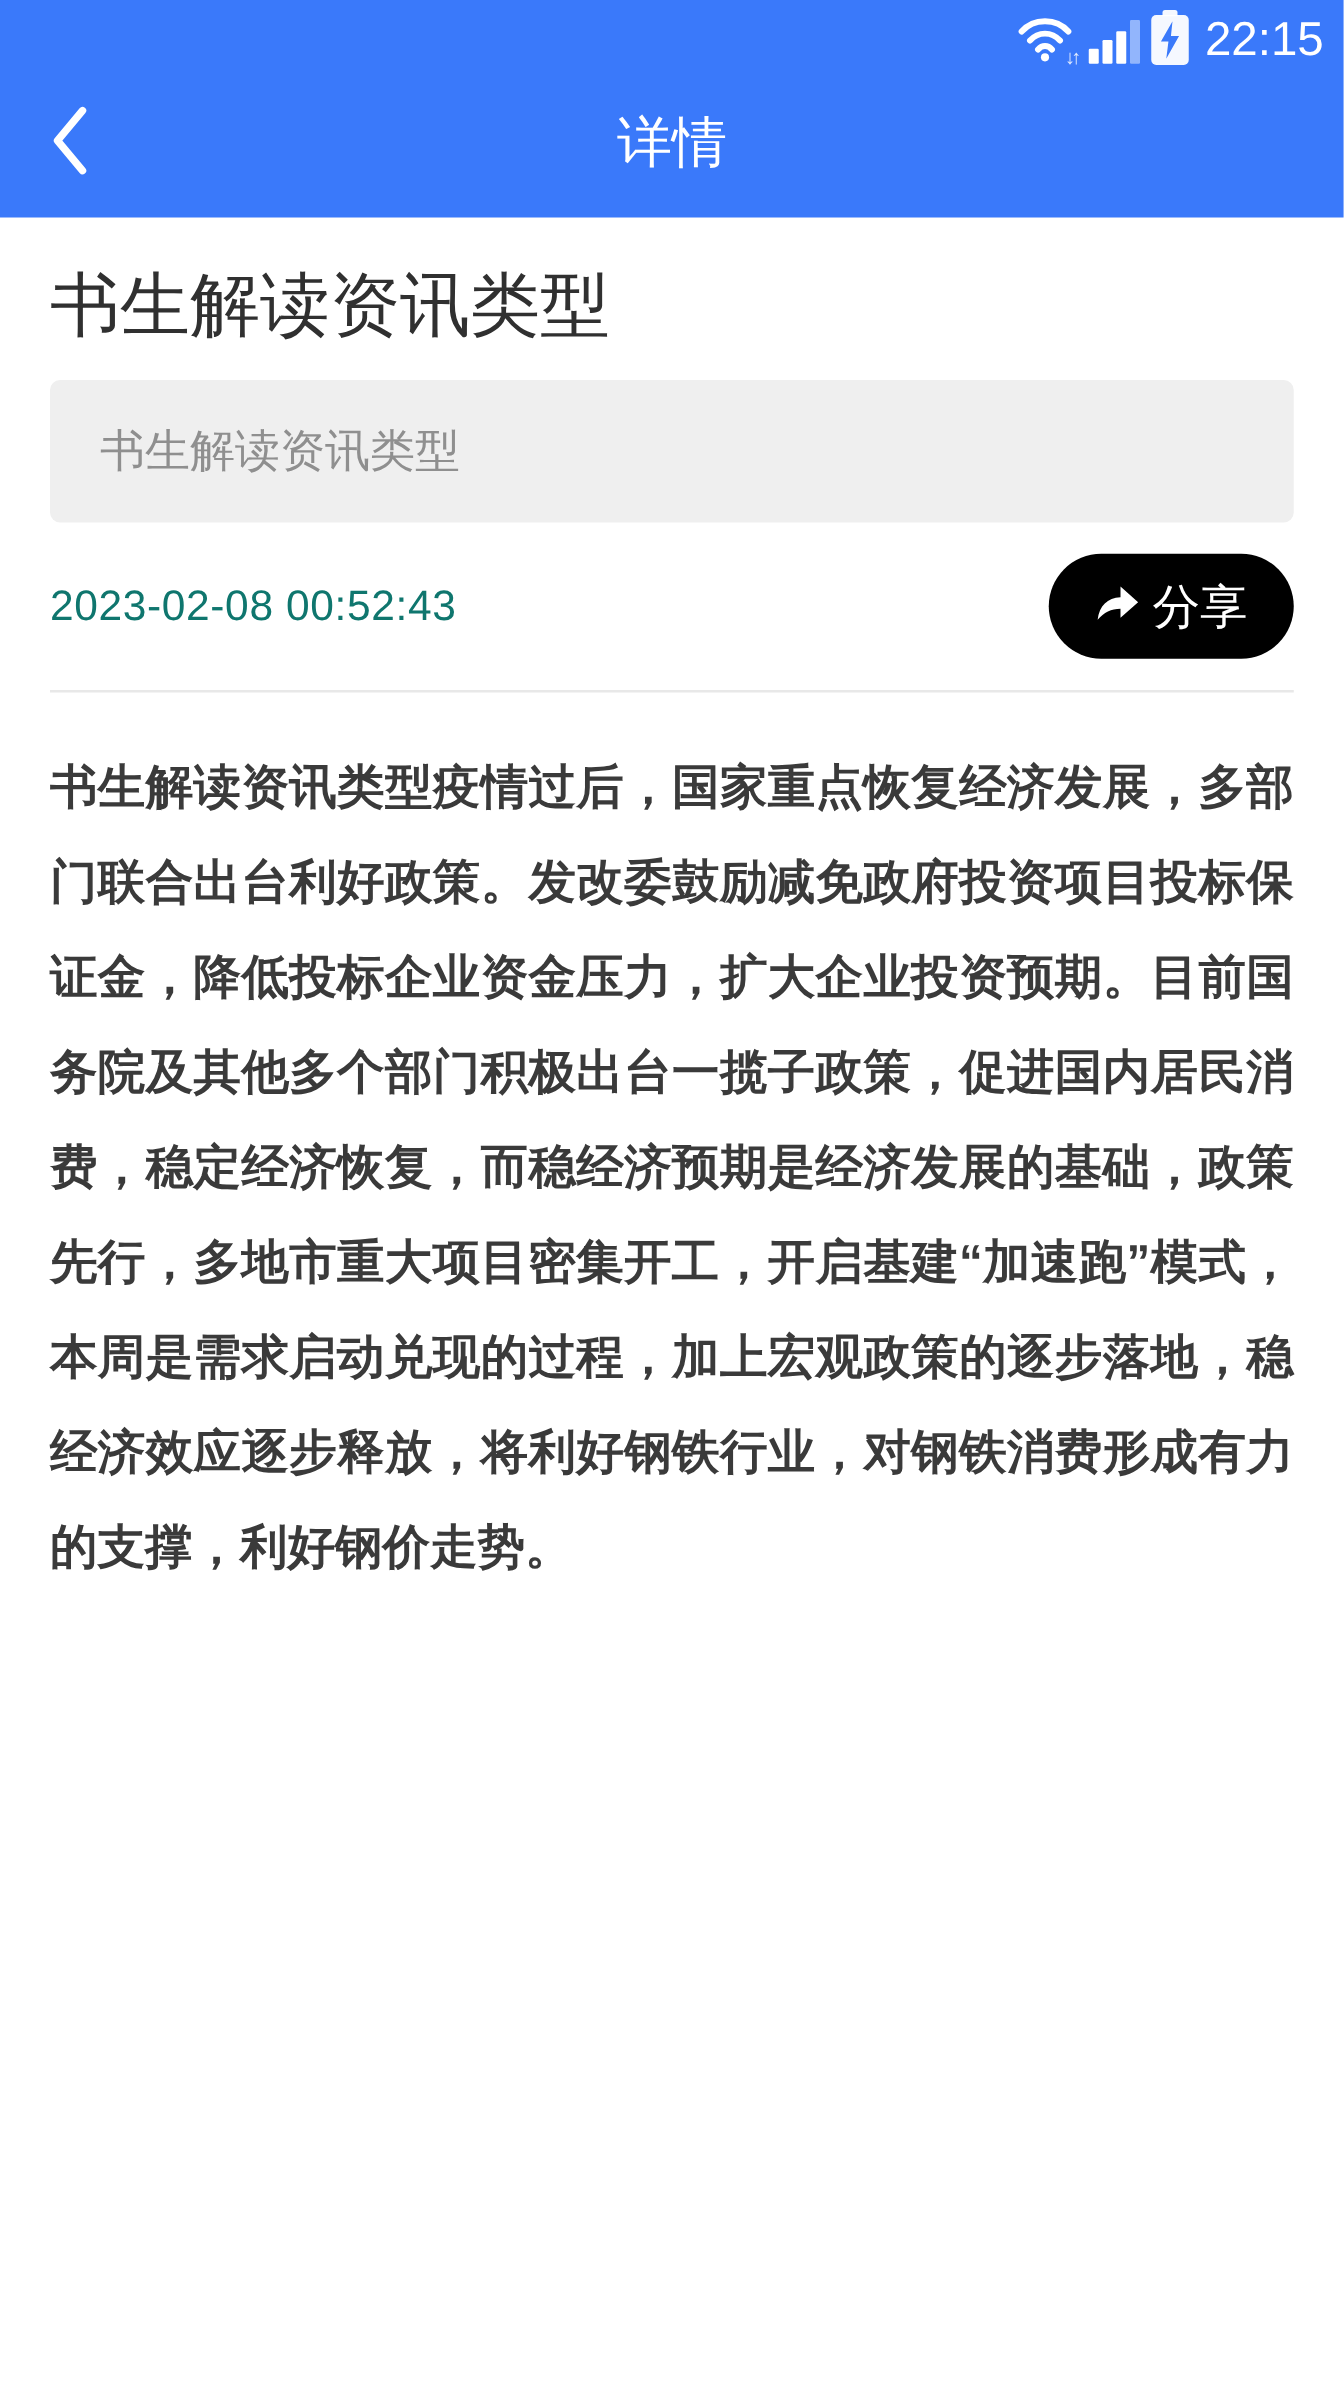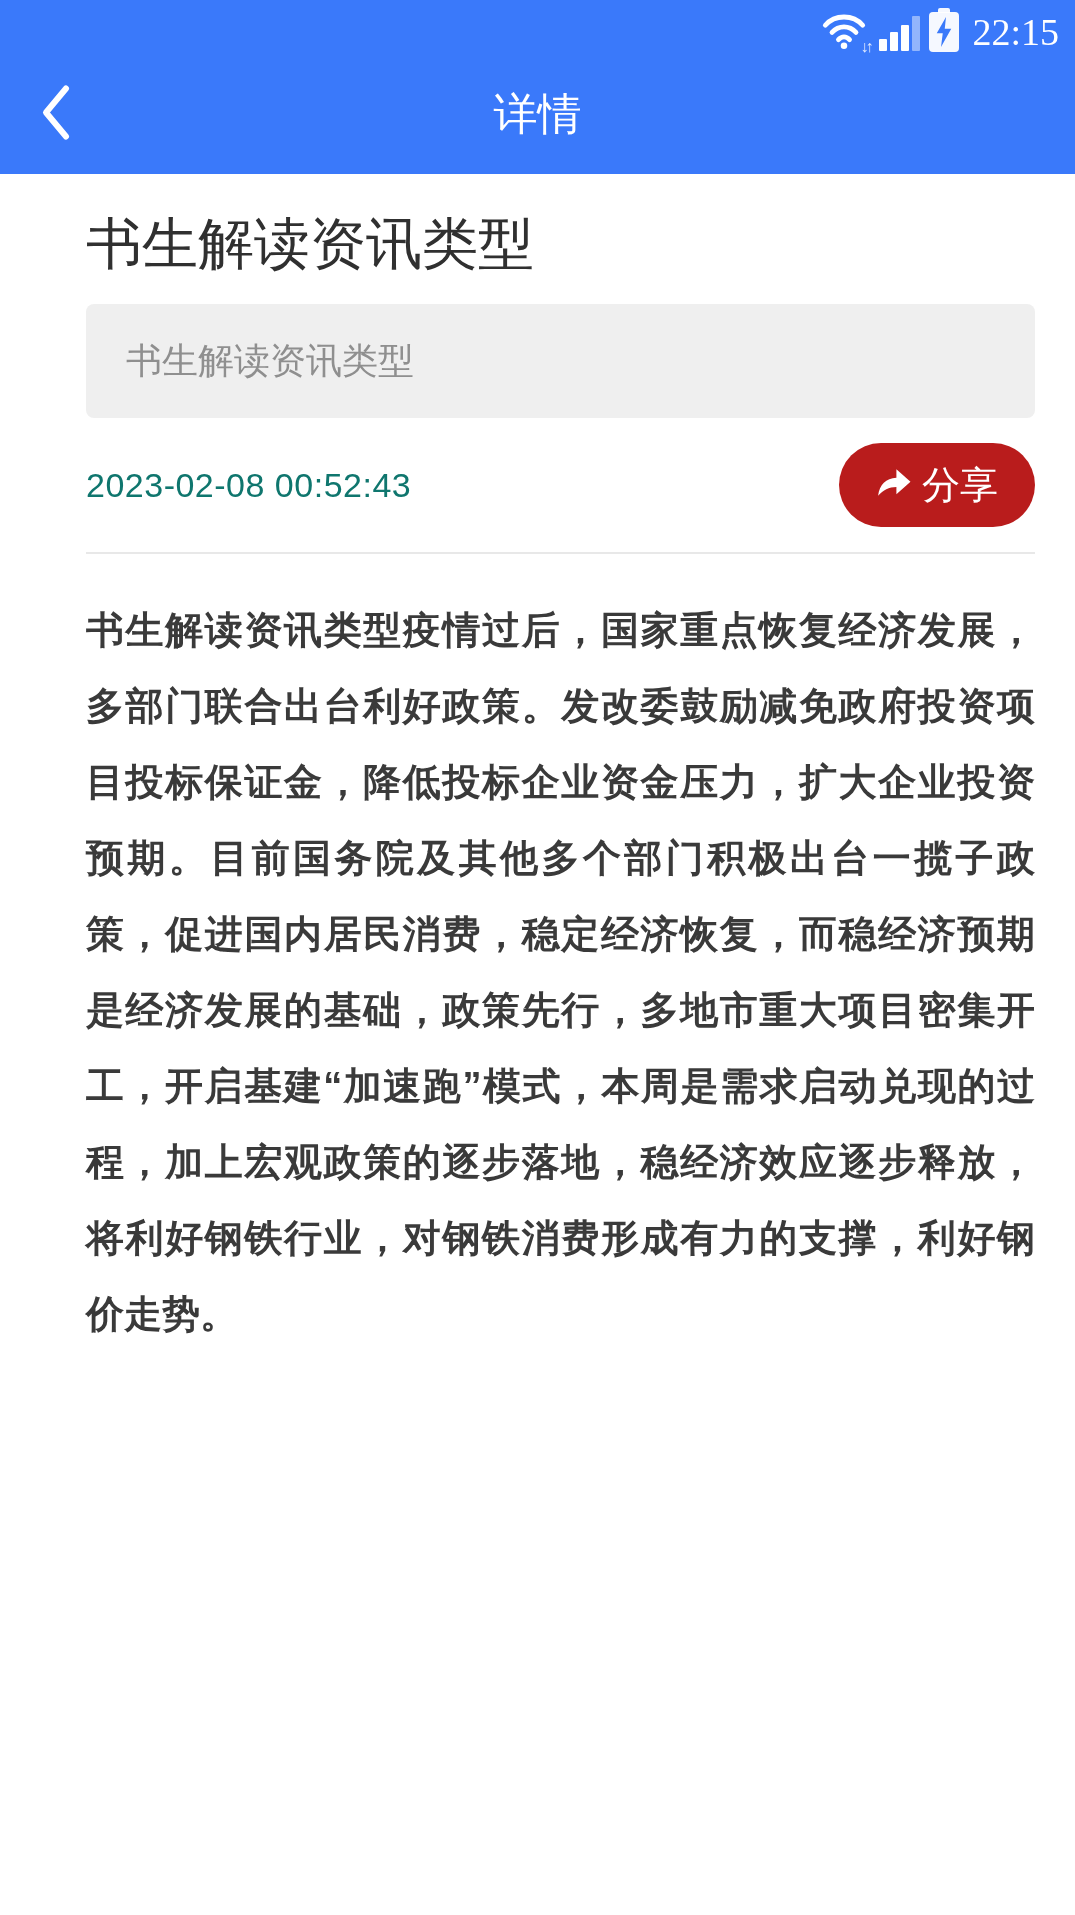--- a/index.html
+++ b/index.html
@@ -57,21 +57,20 @@
     background: rgba(255,255,255,0.95); border-radius: 4px;
     display: flex; align-items: center; justify-content: center;
   }
   .status-time {
     color: #ffffff;
     font-size: 38px;
     line-height: 40px;
     font-weight: 400;
     letter-spacing: 0px;
     margin-left: 4px;
-    font-family: Liberation Serif, serif;
   }
 
   .nav-bar {
     height: 120px;
     position: relative;
     display: flex;
     align-items: center;
     justify-content: center;
     font-family: Liberation Mono, monospace;
   }
@@ -87,21 +86,21 @@
     display: flex;
     align-items: center;
   }
   .nav-title {
     color: #ffffff;
     font-size: 44px;
     font-weight: 400;
   }
 
   
-  .content { padding: 0 40px; margin-left: 46px; }
+  .content { padding: 0 40px; }
   .article-title {
     margin-top: 38px;
     font-size: 56px;
     line-height: 64px;
     font-weight: 400;
     color: #303030;
   }
   .summary-box {
     margin-top: 28px;
     height: 114px;
@@ -123,21 +122,21 @@
   .date-text {
     font-size: 34px;
     color: #0f766e;
     letter-spacing: 0.5px;
   }
   .share-btn {
     width: 196px;
     height: 84px;
     border: none;
     border-radius: 43px;
-    background: #b91c1c;
+    background: #000000;
     color: #ffffff;
     display: flex;
     align-items: center;
     justify-content: center;
     gap: 10px;
     font-size: 38px;
     font-family: inherit;
     cursor: pointer;
   }
   .divider {

